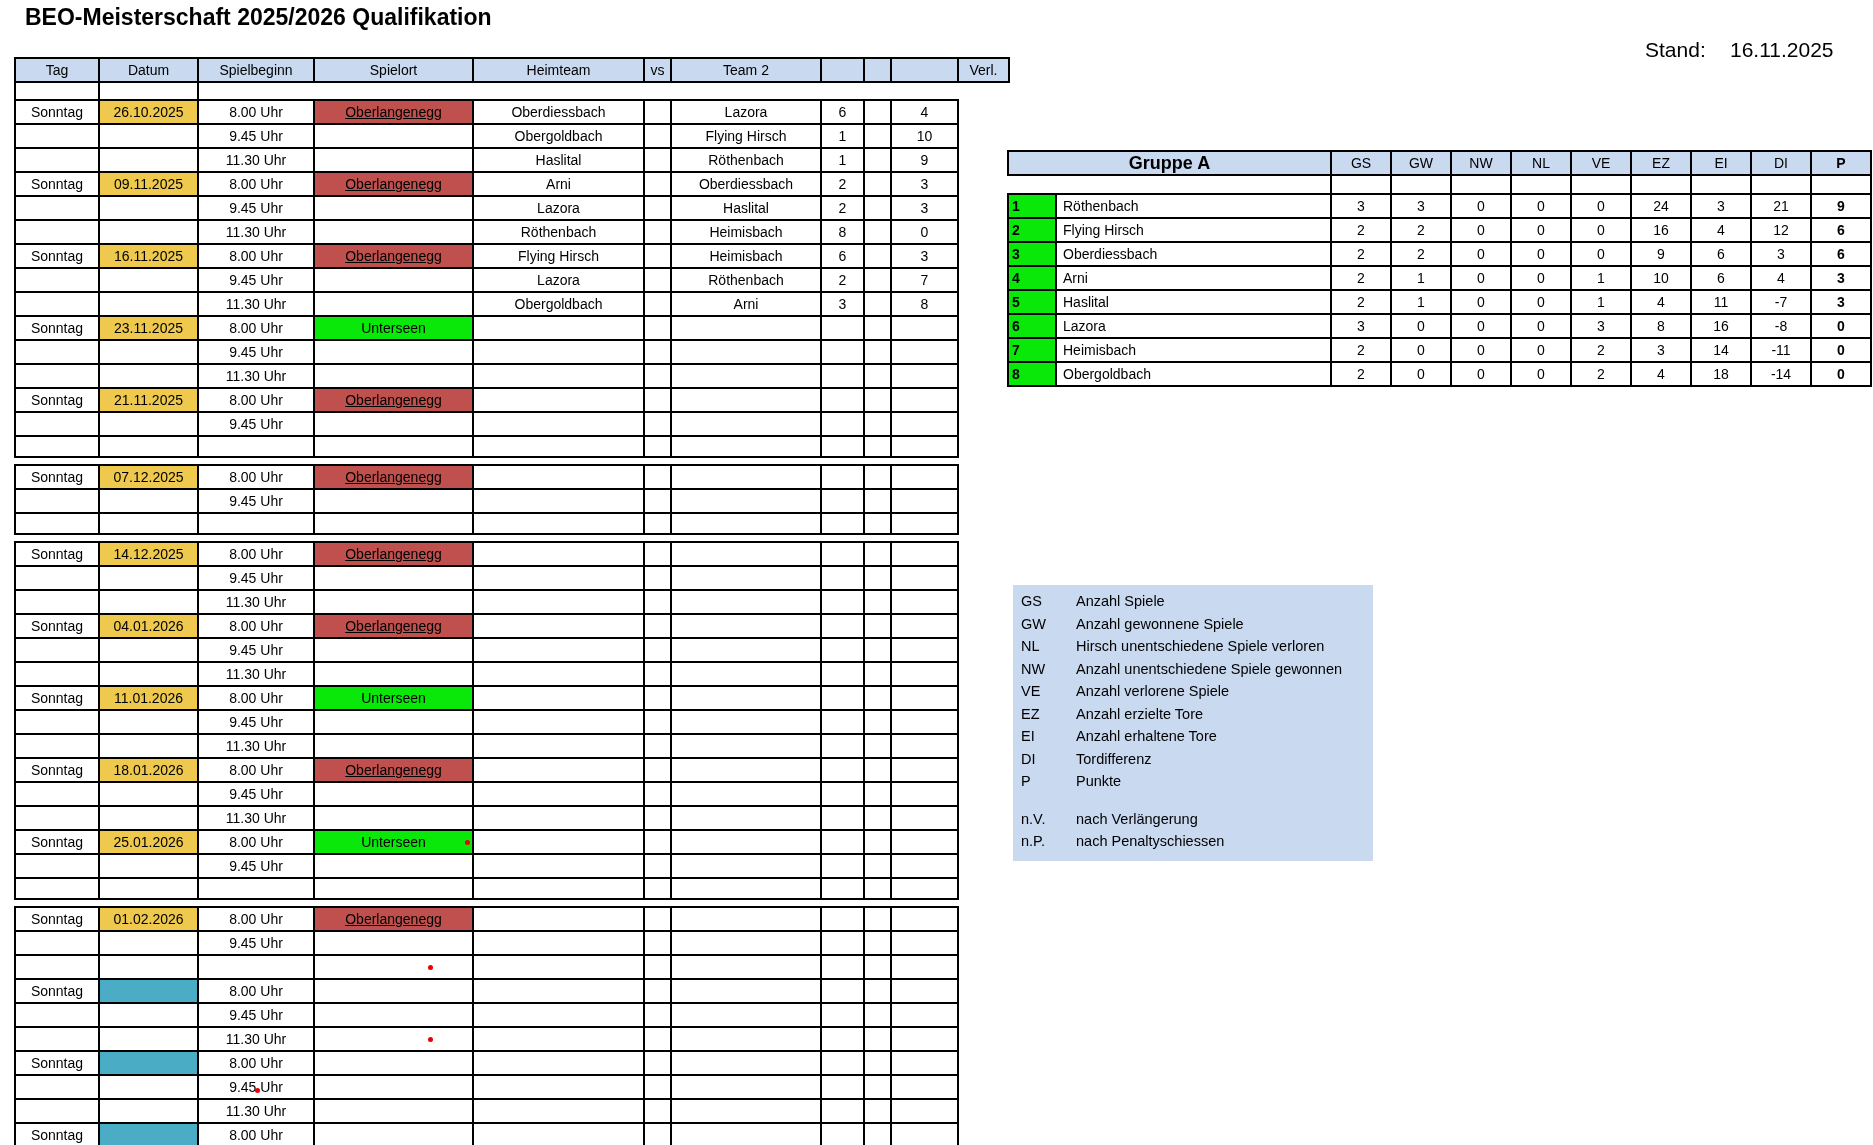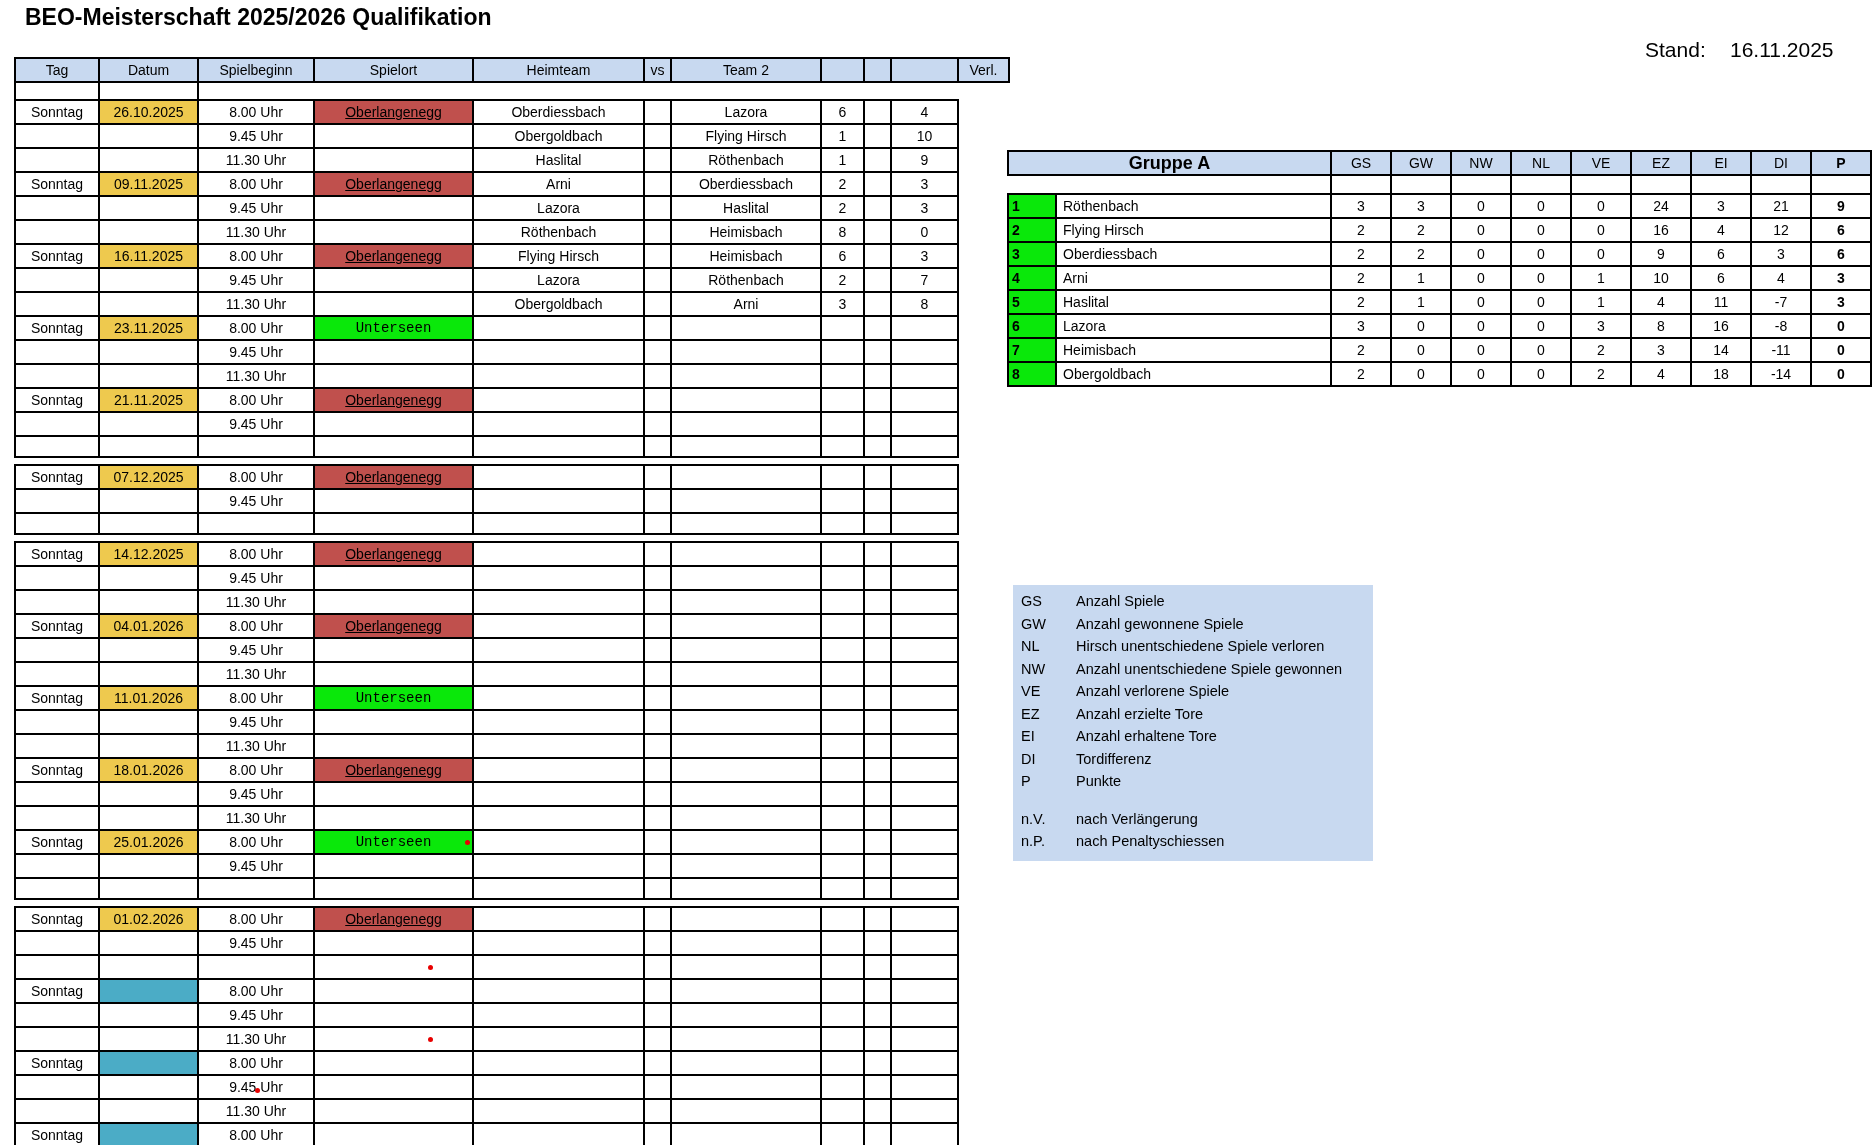--- a/index.html
+++ b/index.html
@@ -17,21 +17,21 @@
     border:2px solid #000;height:22px;padding:0;font-size:14px;font-weight:normal;
     text-align:center;vertical-align:middle;overflow:hidden;white-space:nowrap;
   }
   #schedule thead th{background:var(--hdrbg);margin-left:35px;}
   #schedule td.nb{border:none;}
   #schedule tr.leadrow td{height:16px;}
   #schedule tr.seprow td{height:19px;}
   #schedule tr.gaprow td{height:6px;border:none;}
   .bg-yellow{background:var(--yellow);}
   .bg-red{background:var(--red);text-decoration:underline;}
-  .bg-green{background:var(--green);font-family:Liberation Mono, monospace;}
+  .bg-green{background:var(--green);}
   .bg-teal{background:var(--teal);}
   .rel{position:relative;}
   .dot{position:absolute;width:5px;height:5px;border-radius:50%;background:var(--dot);}
   .dot.venue-mid{left:113px;top:9px;}
   .dot.venue-right{right:2px;top:9px;}
   .dot.time{left:56px;top:12px;}
 
   
   #standings{position:absolute;left:1007px;top:150px;border-collapse:collapse;table-layout:fixed;width:863px;}
   #standings th,#standings td{

